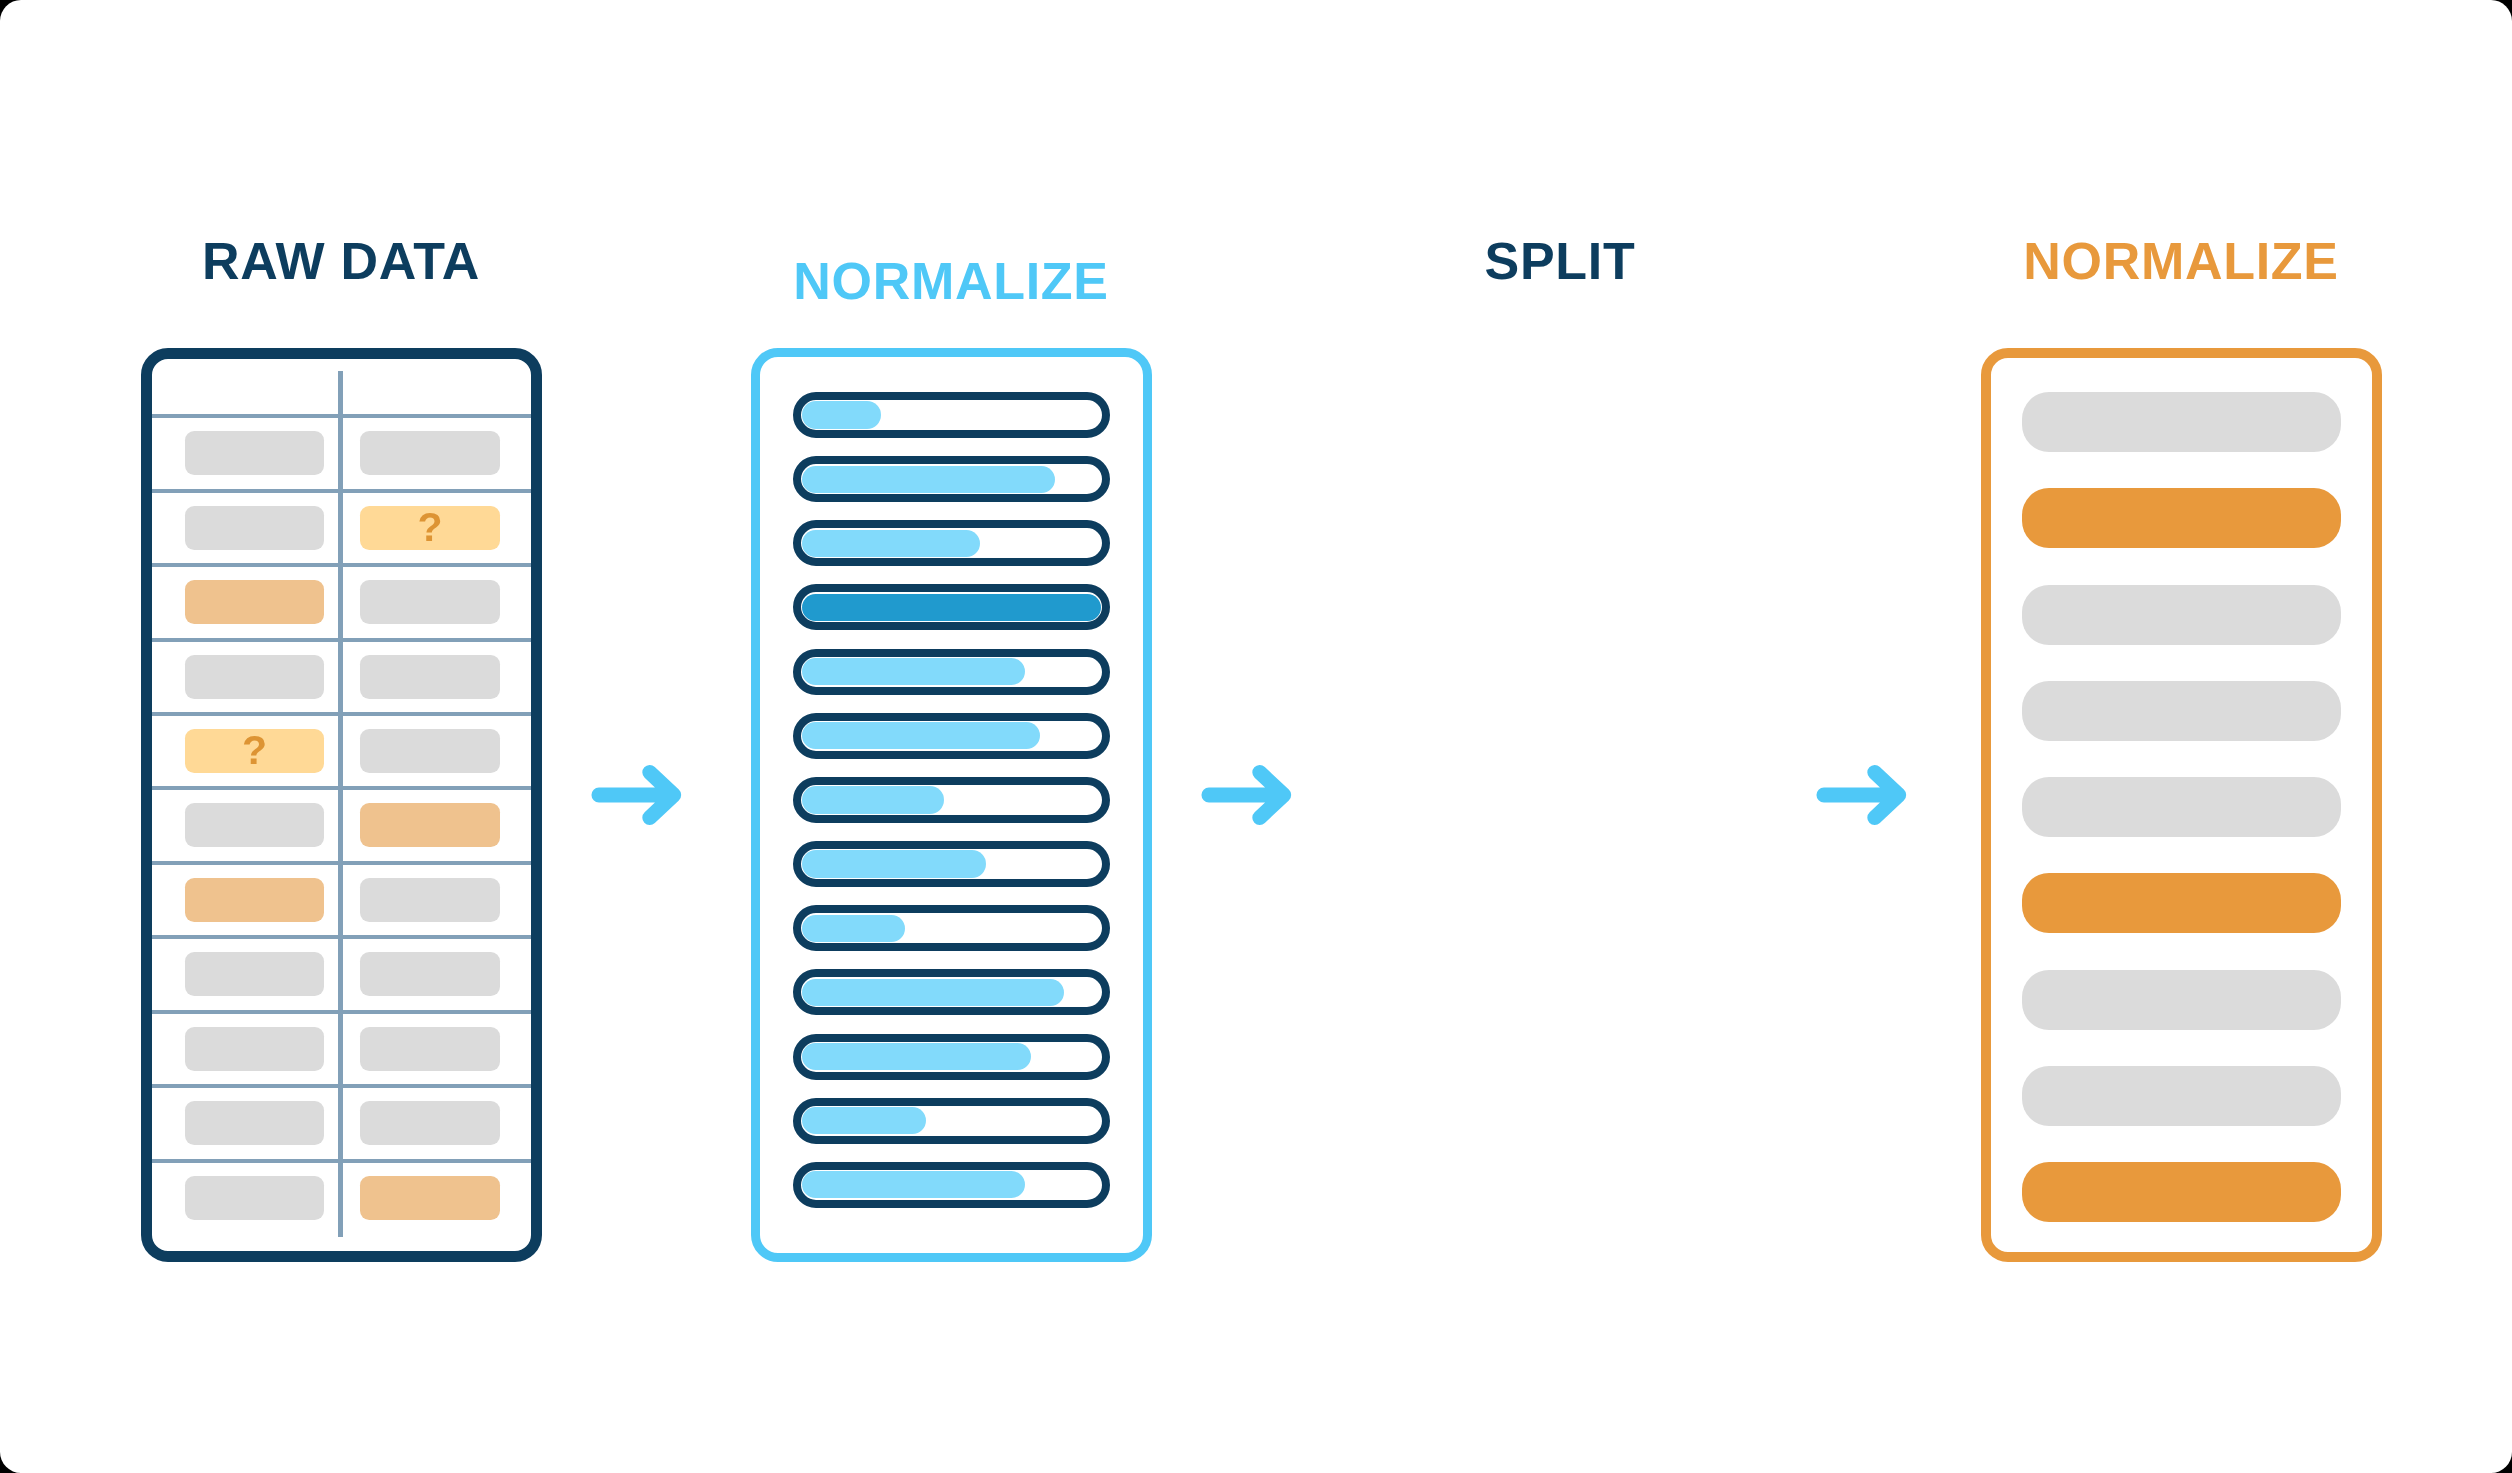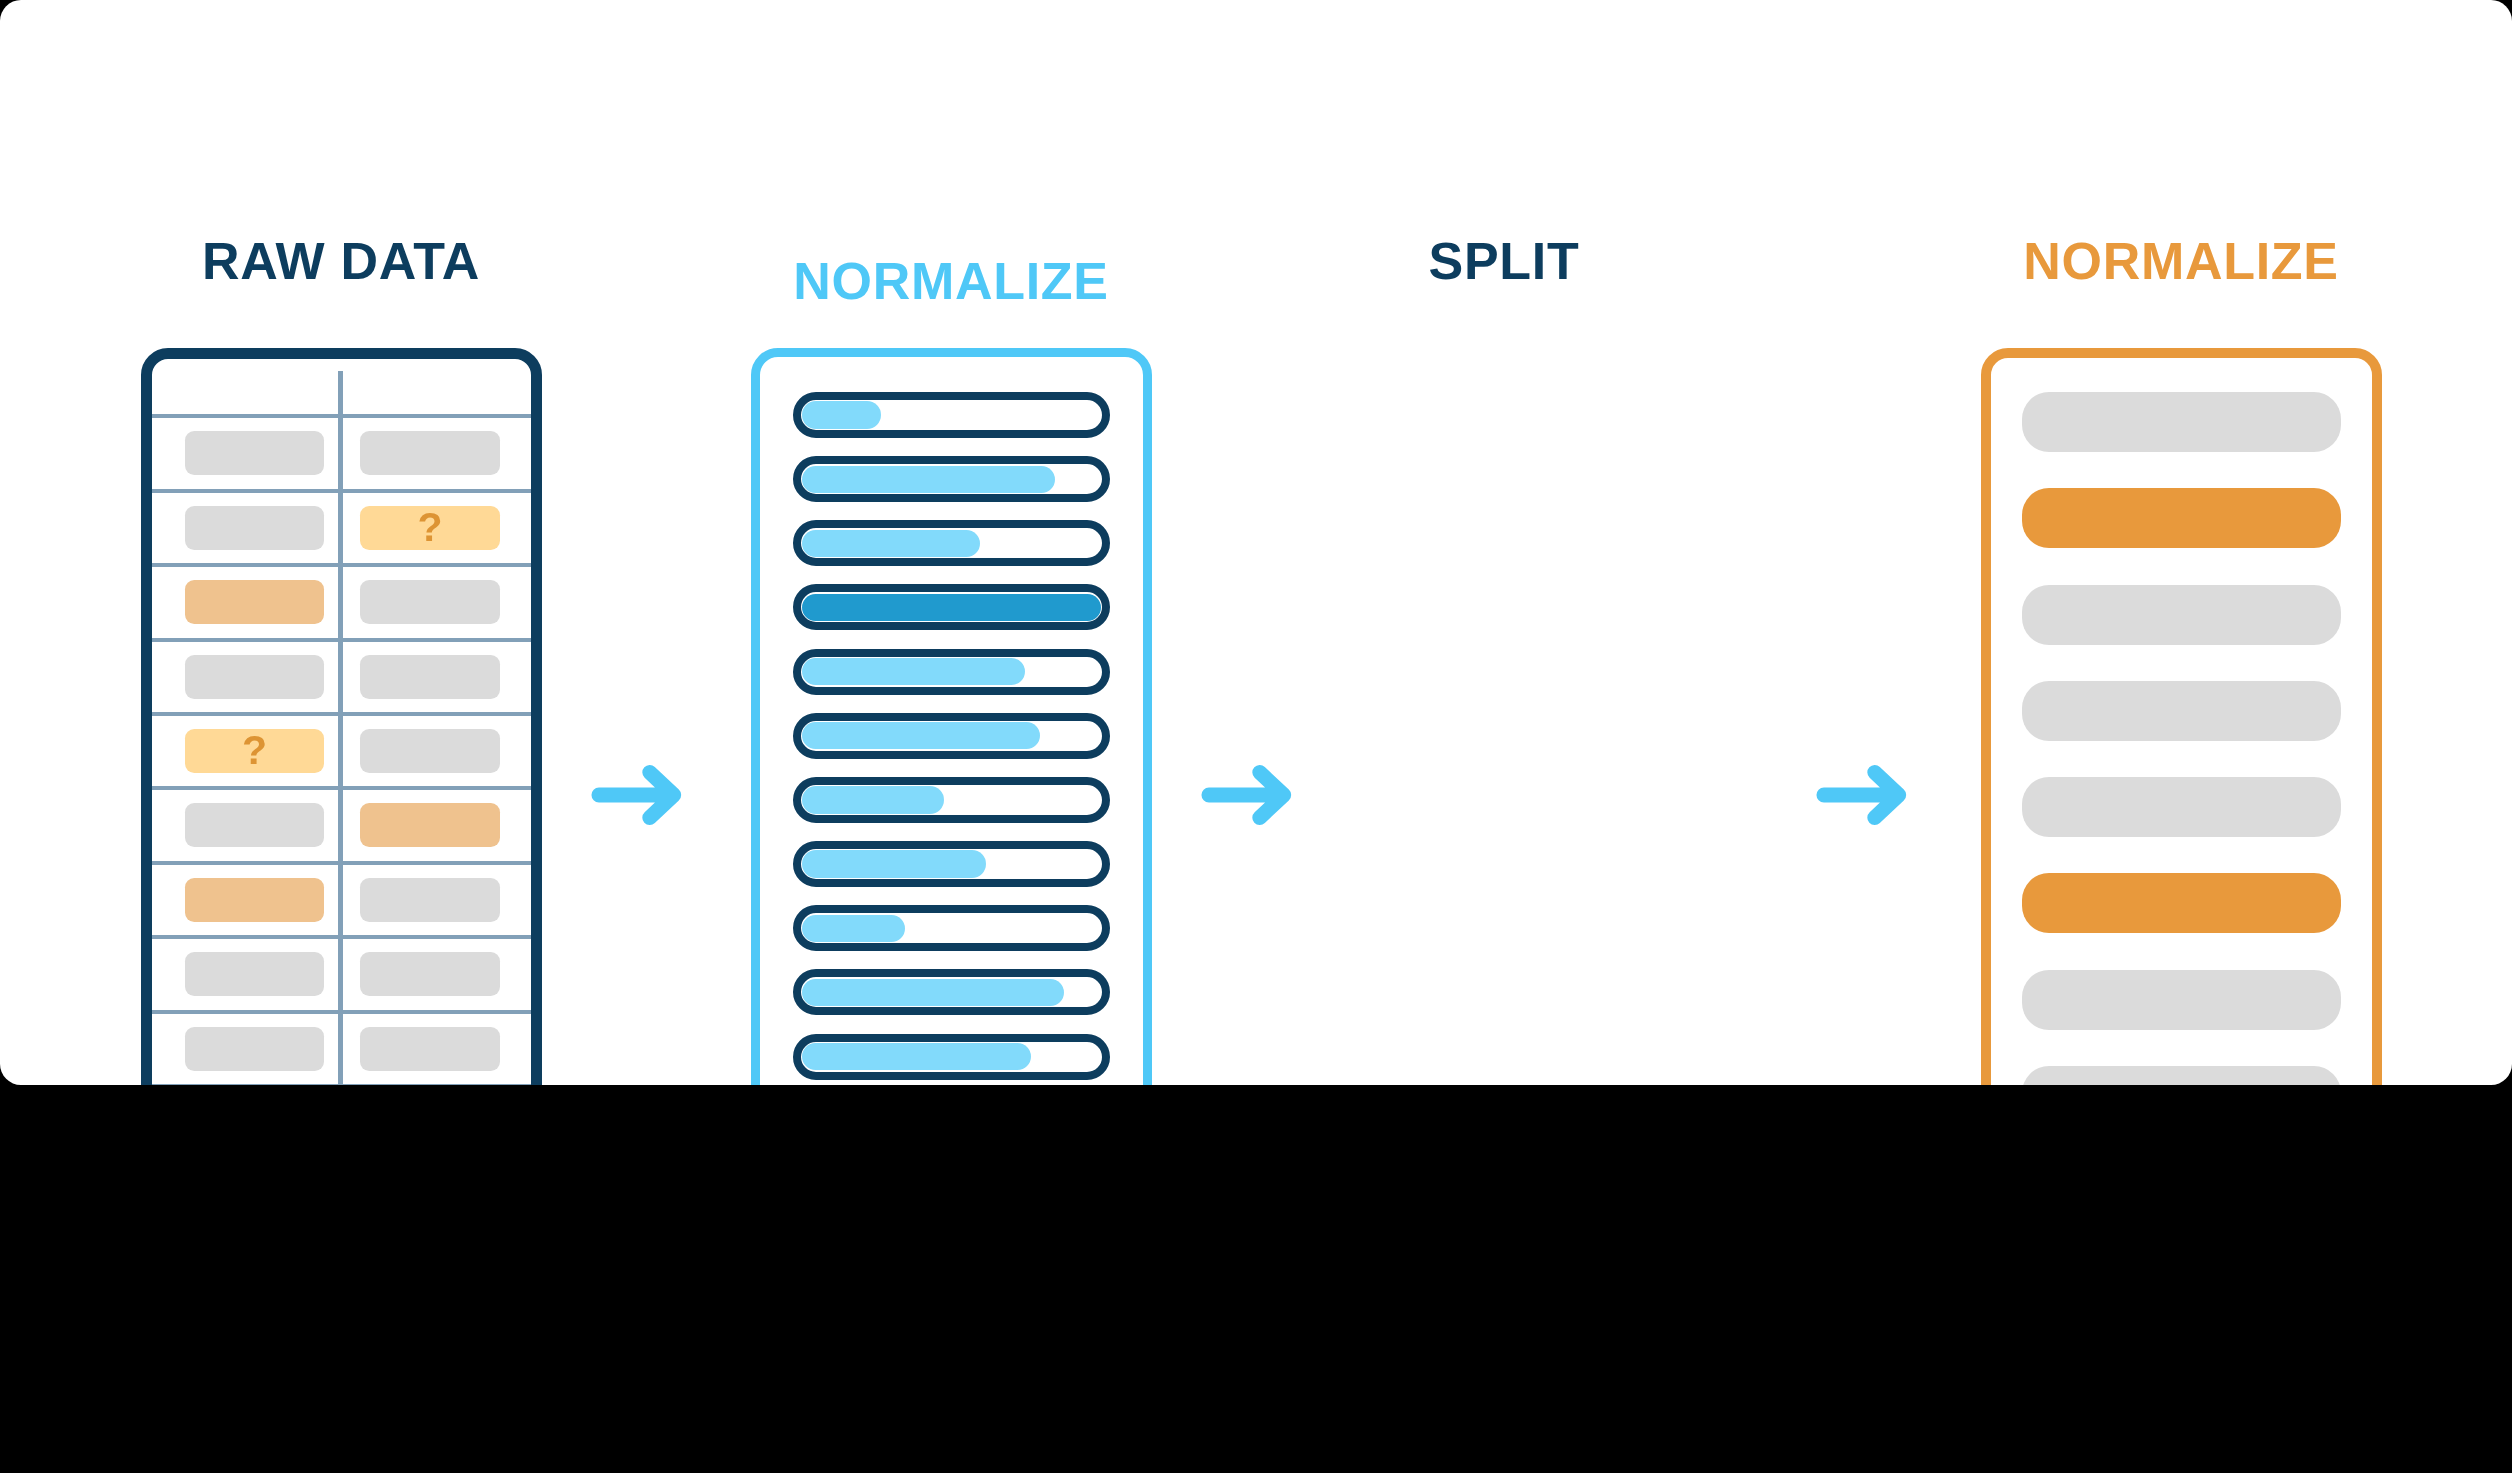--- a/index.html
+++ b/index.html
@@ -4,29 +4,29 @@
 <style>
   :root{
     --page-bg:#000;--canvas-bg:#fff;--navy:#0d3d5e;--steel:#82a0b8;
     --gray-cell:#dbdbdb;--tan-cell:#efc28e;--question-bg:#ffd996;--question-fg:#dd9434;
     --sky:#4fc8f7;--sky-fill:#82dafb;--train-blue:#209ace;--test-blue:#4fcbf8;
     --orange:#e8993c;--white-text:#fff;
   }
   *{margin:0;padding:0;box-sizing:border-box;}
   html,body{background:var(--page-bg);}
   body{font-family:"Liberation Sans","DejaVu Sans",sans-serif;}
-  .canvas{position:relative;width:2512px;height:1085px;background:var(--canvas-bg);
+  .canvas{position:relative;width:2512px;height:1473px;background:var(--canvas-bg);
           border-radius:21px;overflow:hidden;}
 
   
   .stage-title{position:absolute;top:235px;width:440px;text-align:center;
                font-size:52px;font-weight:800;letter-spacing:0.7px;line-height:1;}
   .t-raw{left:121px;color:var(--navy);}
   .t-normalize{left:731px;color:var(--sky);margin-top:20px;}
-  .t-split{left:1284px;color:var(--navy);}
+  .t-split{left:1340px;color:var(--navy);}
   .t-features{left:1961px;color:var(--orange);}
 
   
   .panel{position:absolute;top:348px;width:401px;height:914px;background:#fff;
          border-radius:27px;}
   .p-raw{left:141px;border:11.3px solid var(--navy);}
   .p-normalize{left:751px;border:9.2px solid var(--sky);}
   .p-split{left:1360px;border:11.3px solid var(--navy);}
   .p-features{left:1981px;border:10px solid var(--orange);}
 

